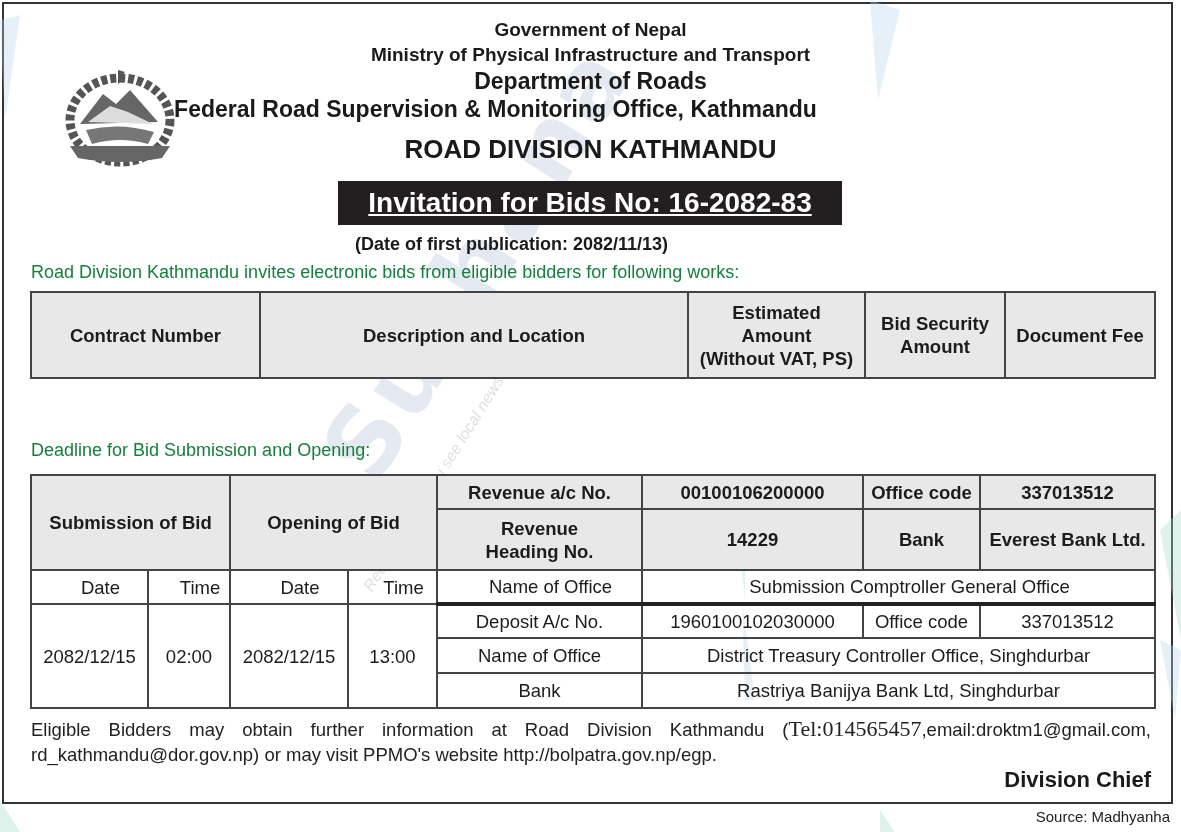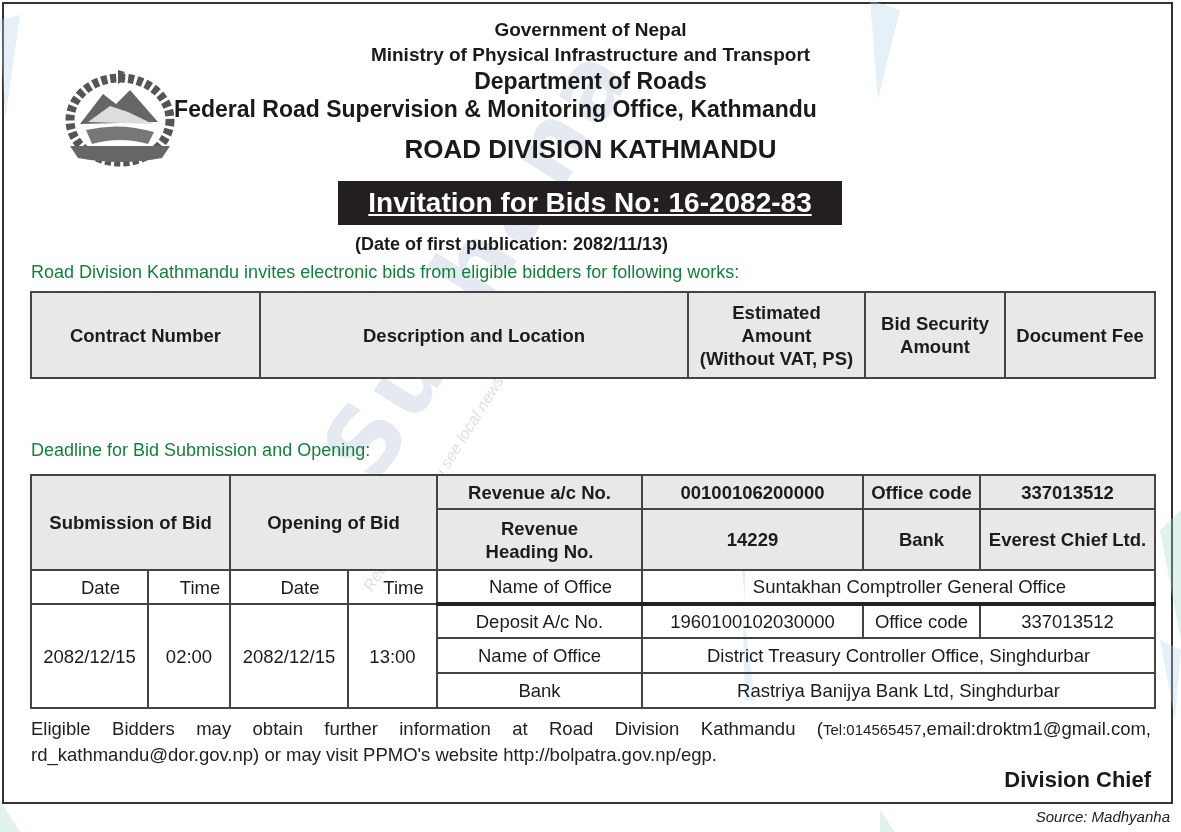--- a/index.html
+++ b/index.html
@@ -35,23 +35,23 @@
   .pubdate { position: absolute; left: 0; width: 1023px; top: 234px; text-align: center; font-weight: bold; font-size: 18px; }
   .para { position: absolute; left: 31px; font-size: 18px; color: #15803d; white-space: nowrap; }
   table { border-collapse: collapse; position: absolute; table-layout: fixed; }
   td, th { border: 2px solid #444; text-align: center; vertical-align: middle; padding: 0 2px; font-size: 18.5px; line-height: 23px; color: #1c1c1c; }
   th { background: #e8e8e8; font-weight: bold; }
   .t1 { left: 30px; top: 291px; width: 1124px; }
   .t2 { left: 30px; top: 474px; width: 1124px; }
   .shade { background: #e8e8e8; font-weight: bold; }
   .thickb td { border-bottom: 4px solid #222; padding-left: 24px; }
   .footer-note { position: absolute; left: 31px; top: 716px; width: 1120px; font-size: 18.5px; line-height: 25px; color: #222; text-align: justify; }
-  .tel { font-family: Liberation Sans, sans-serif; font-size: 15px; }
+  .tel { font-family: Liberation Serif, serif; font-size: 22px; }
   .chief { position: absolute; right: 30px; top: 767px; font-weight: bold; font-size: 22px; }
-  .source { position: absolute; right: 11px; top: 808px; font-style: italic; font-size: 15px; color: #222; }
+  .source { position: absolute; right: 11px; top: 808px; font-size: 15px; color: #222; }
 </style>
 </head>
 <body>
 
 <div class="frame"></div>
 
 <svg class="wm-shard" style="left:0;top:0" width="1181" height="832">
   <polygon points="0,20 20,15 5,120" fill="#b9d5ef"></polygon>
   <polygon points="870,0 900,10 878,100" fill="#b9d5ef"></polygon>
   <polygon points="735,490 745,480 745,600" fill="#a6dcc7"></polygon>
@@ -132,29 +132,29 @@
     <td class="shade">Office code</td>
     <td class="shade">337013512</td>
   </tr>
   <tr style="height:61px">
     <td class="shade">
       <div>Revenue</div>
       <div>Heading No.</div>
     </td>
     <td class="shade">14229</td>
     <td class="shade">Bank</td>
-    <td class="shade">Everest Chief Ltd.</td>
+    <td class="shade">Everest Bank Ltd.</td>
   </tr>
   <tr style="height:34px" class="thickb">
     <td style="border-bottom:2px solid #444">Date</td>
     <td style="border-bottom:2px solid #444">Time</td>
     <td style="border-bottom:2px solid #444">Date</td>
     <td style="border-bottom:2px solid #444">Time</td>
     <td>Name of Office</td>
-    <td colspan="3">Suntakhan Comptroller General Office</td>
+    <td colspan="3">Submission Comptroller General Office</td>
   </tr>
   <tr style="height:34px">
     <td rowspan="3">2082/12/15</td>
     <td rowspan="3">02:00</td>
     <td rowspan="3">2082/12/15</td>
     <td rowspan="3">13:00</td>
     <td>Deposit A/c No.</td>
     <td>1960100102030000</td>
     <td>Office code</td>
     <td>337013512</td>

